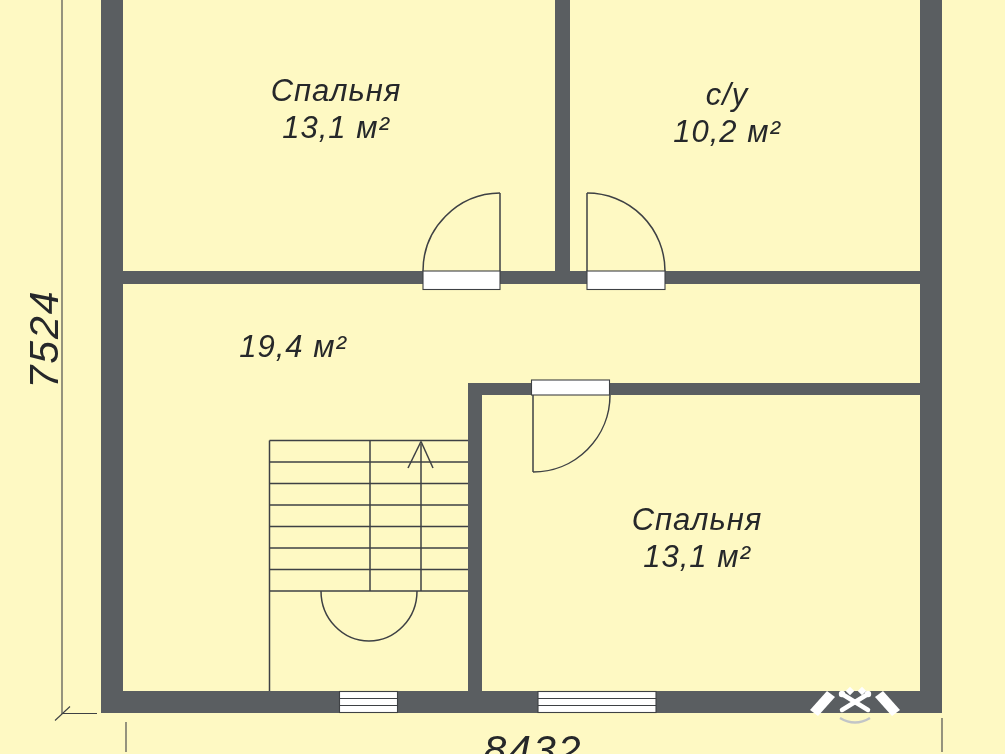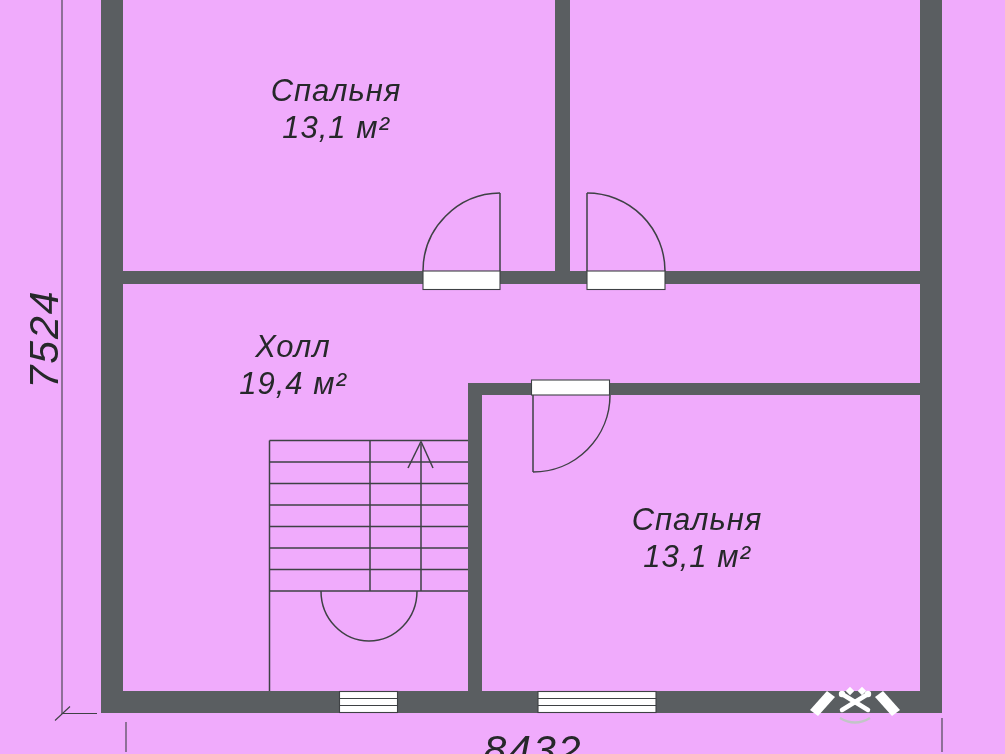--- a/index.html
+++ b/index.html
@@ -5,21 +5,21 @@
   :root{
     --wall:#5a5e61;
     --line:#3e4144;
     --text:#26282a;
     --watermark:#c2c5c7;
   }
   html,body{margin:0;padding:0;background:#ffffff;}
   .plan{
     position:relative;
     width:1005px;height:754px;
-    background:#f0abfc;
+    background:#fef9c3;
     overflow:hidden;
     font-family:"Liberation Sans", sans-serif;
   }
   .plan-svg{position:absolute;left:0;top:0;}
   .wall{fill:var(--wall);stroke:none;}
   .ln{stroke:var(--line);stroke-width:1.5;fill:none;}
   .ln-thin{stroke:var(--line);stroke-width:1.1;fill:none;}
   .thr{fill:#ffffff;stroke:var(--line);stroke-width:1.1;}
   .win{fill:#ffffff;stroke:var(--line);stroke-width:1.1;}
   .room-label{
@@ -146,23 +146,26 @@
       <circle class="wm-white" cx="62" cy="12" r="3.2"></circle>
       <path class="wm-gray" d="M34,36 Q49,45 64,36" stroke-width="2.5"></path>
     </g>
   </svg>
 
   <div class="room-label" style="left:206px;top:72px;">
     <span class="room-name">Спальня</span>
     <span class="room-area">13,1 м²</span>
   </div>
 
+  <div class="room-label" style="left:597px;top:76px;">
+    <span class="room-name">с/у</span>
+    <span class="room-area">10,2 м²</span>
+  </div>
 
   <div class="room-label" style="left:163px;top:328px;">
-    <span class="room-name">Холл</span>
     <span class="room-area">19,4 м²</span>
   </div>
 
   <div class="room-label" style="left:567px;top:501px;">
     <span class="room-name">Спальня</span>
     <span class="room-area">13,1 м²</span>
   </div>
 
   <div class="dim dim-left">7524</div>
   <div class="dim dim-bottom">8432</div>

